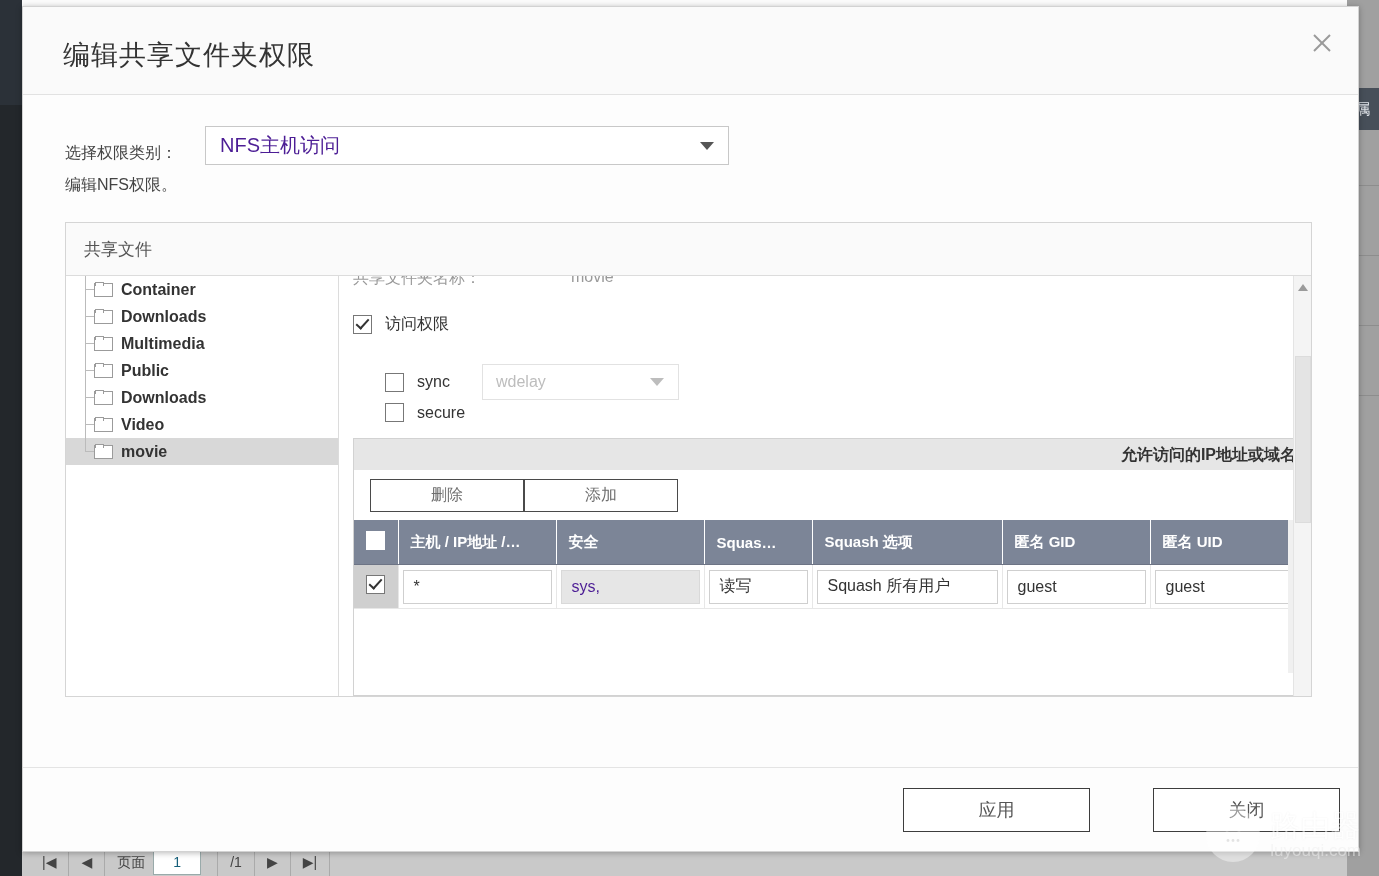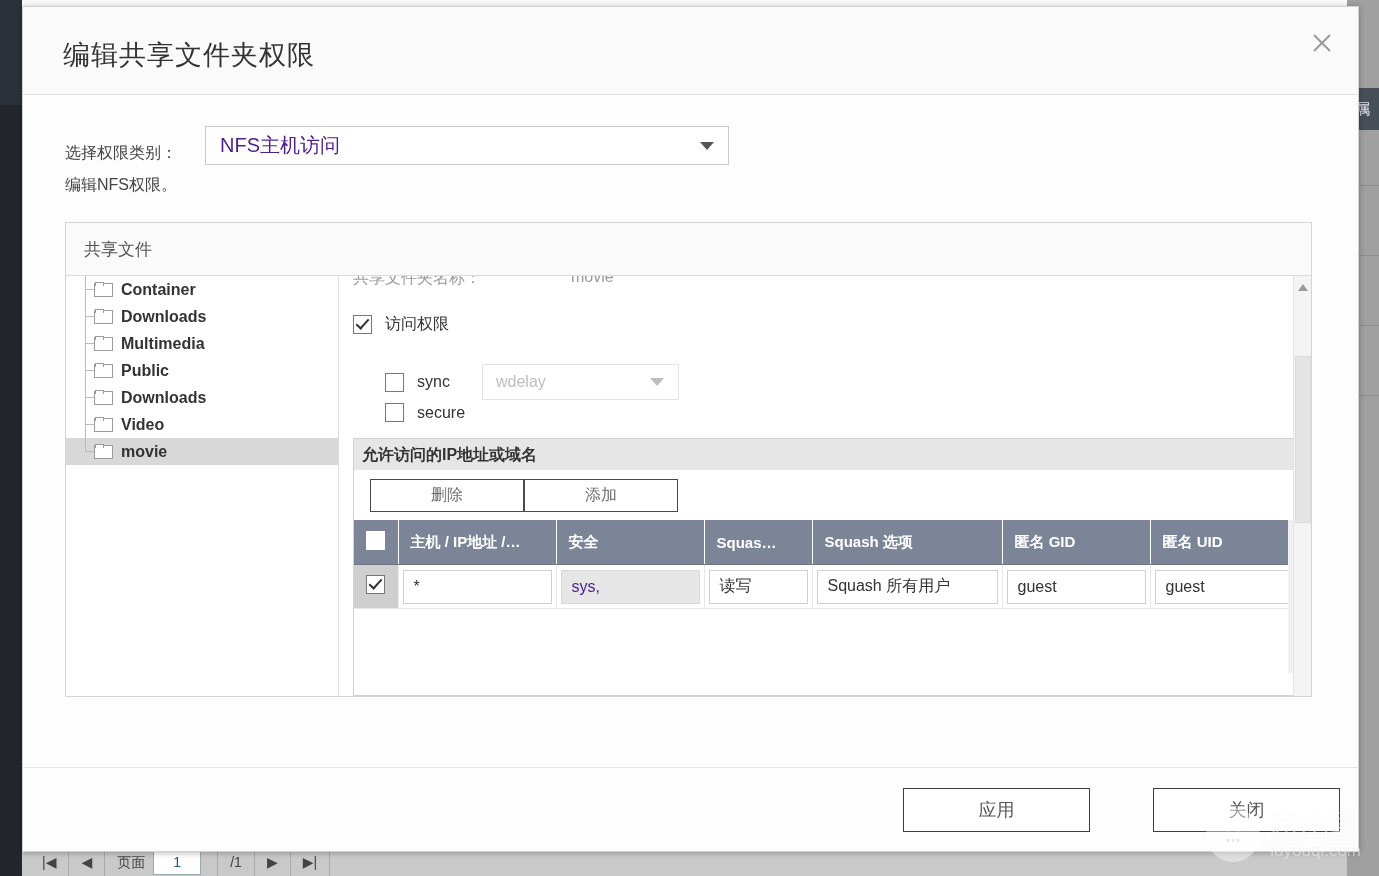--- a/index.html
+++ b/index.html
@@ -78,21 +78,21 @@
   .opt-access{position:absolute;left:14px;top:38px;display:flex;align-items:center;gap:13px;font-size:16px;color:#333;}
   .opt-sync{position:absolute;left:46px;top:88px;display:flex;align-items:center;gap:13px;font-size:16px;color:#333;}
   .opt-secure{position:absolute;left:46px;top:127px;display:flex;align-items:center;gap:13px;font-size:16px;color:#333;}
   .sync-label{width:52px;}
   .sel-dis{position:relative;width:195px;height:34px;border:1px solid #e2e2e2;background:#fff;display:flex;align-items:center;}
   .sel-dis .val{padding-left:13px;font-size:16px;color:#bdbdbd;}
 
   
   #ipsec{position:absolute;left:14px;top:162px;right:14px;bottom:0;}
   #ipsec-title{height:32px;background:#e6e6e6;border:1px solid #d2d2d2;border-bottom:none;
-      font-size:16px;font-weight:bold;color:#333;padding:6px 0 0 8px;box-sizing:border-box;}
+      font-size:16px;font-weight:bold;color:#333;padding:6px 0 0 8px;box-sizing:border-box;text-align:right;}
   #ipsec-box{border:1px solid #d2d2d2;border-top:none;background:#fff;height:calc(100% - 32px);box-sizing:border-box;}
   #ip-toolbar{height:50px;display:flex;align-items:center;padding-left:16px;}
   .tb-btn{width:152px;height:31px;border:1px solid #4a4a4a;background:#fff;font-size:16px;color:#6f6f6f;
       display:flex;align-items:center;justify-content:center;cursor:pointer;font-family:inherit;}
 
   table.ip{width:100%;border-collapse:collapse;table-layout:fixed;}
   table.ip th{background:#7c8597;color:#fff;font-size:15px;font-weight:bold;text-align:left;
       padding:0 0 0 12px;height:44px;border-right:1px solid #fff;border-bottom:1px solid #6d7485;white-space:nowrap;overflow:hidden;}
   table.ip th.cb{padding-left:0;text-align:center;width:44px;}
   table.ip td{height:43px;padding:0;border-right:1px solid #e7e7e7;background:#fff;vertical-align:middle;}

